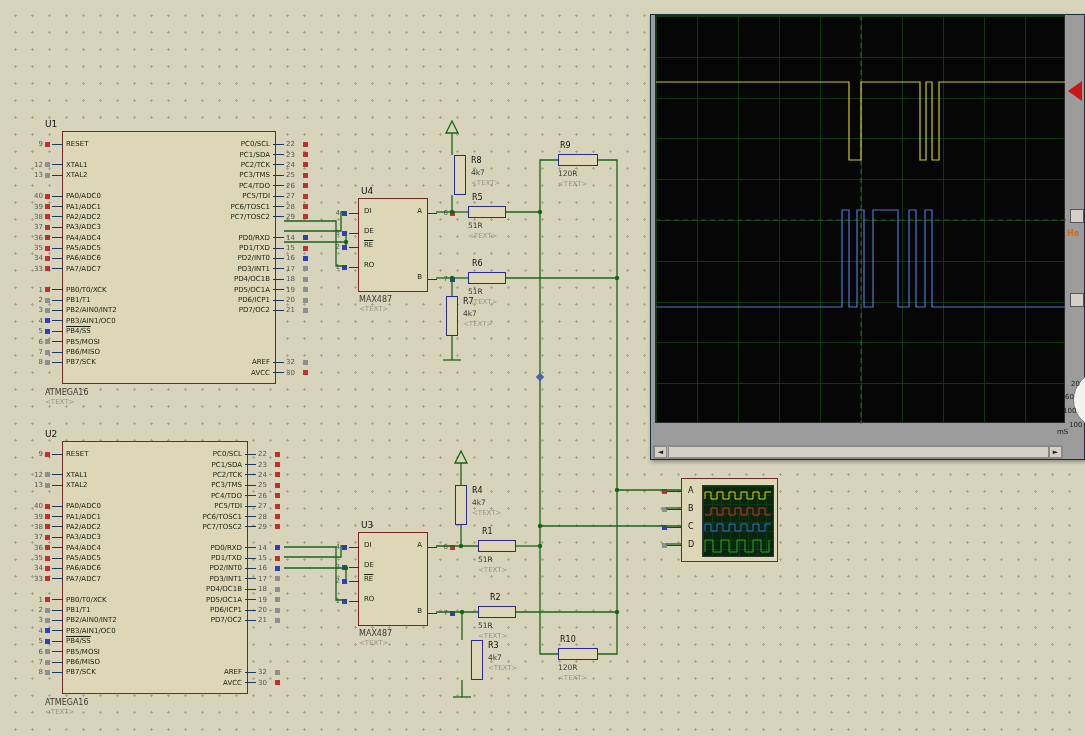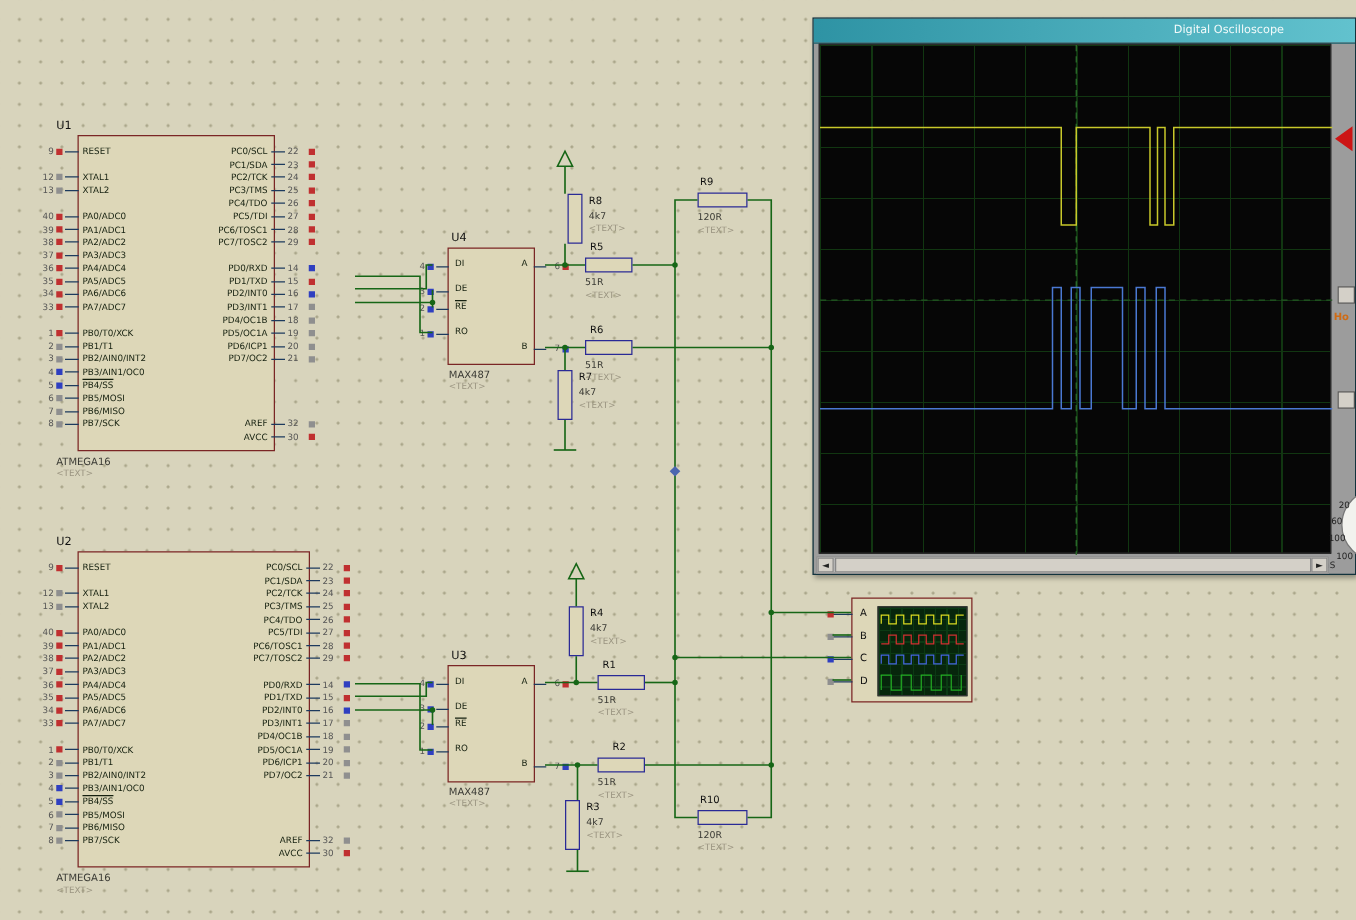--- a/index.html
+++ b/index.html
@@ -69,21 +69,21 @@
 .hscroll{position:absolute;left:2px;top:430px;width:410px;height:14px;background:#b4b4b4;border:1px solid #8a8a8a}
 .sarrow{position:absolute;top:0;width:13px;height:12px;background:#d4d0c8;border:1px solid #888;font-size:7px;line-height:11px;text-align:center;color:#222}
 .sarrow.left{left:0}.sarrow.right{right:0}
 .sthumb{position:absolute;left:14px;top:0;width:381px;height:12px;background:#d4d0c8;border:1px solid #888}
 </style>
 </head>
 <body>
 
 <div id="canvas">
 
-  <div class="chip" style="left:62px;top:108px;width:158px;height:253px">
+  <div class="chip" style="left:62px;top:131px;width:214px;height:253px">
     <div class="cref" style="left:-18px;top:-13px">U1</div>
     <div class="cpart" style="left:-18px;top:256px">ATMEGA16</div>
     <div class="ctext" style="left:-18px;top:266px">&lt;TEXT&gt;</div>
     <div class="pins pins-left">
 
         <div class="pin-row l" data-state="red">
           <span class="pnum">9</span>
           <span class="pstate"></span>
           <span class="pstub"></span>
           <span class="pname">RESET</span>
@@ -827,21 +827,21 @@
       </div>
   </div>
   <div class="res" style="left:455px;top:485px">
     <div class="rbody" style="width:12px;height:40px"></div>
     <div class="rlab" style="left:17px;top:0">
         <div class="rref">R4</div>
         <div class="rval">4k7</div>
         <div class="rtext">&lt;TEXT&gt;</div>
       </div>
   </div>
-  <div class="res" style="left:452px;top:640px">
+  <div class="res" style="left:471px;top:640px">
     <div class="rbody" style="width:12px;height:40px"></div>
     <div class="rlab" style="left:17px;top:0">
         <div class="rref">R3</div>
         <div class="rval">4k7</div>
         <div class="rtext">&lt;TEXT&gt;</div>
       </div>
   </div>
   <div class="res" style="left:468px;top:206px">
     <div class="rbody" style="width:38px;height:12px"></div>
     <div class="rrefabs" style="left:4px;top:-13px">R5</div>
@@ -964,23 +964,20 @@
         <circle cx="540" cy="546" r="2.2"></circle>
       <circle cx="540" cy="526" r="2.2"></circle>
         <circle cx="617" cy="278" r="2.2"></circle>
       <circle cx="617" cy="612" r="2.2"></circle>
         <circle cx="617" cy="490" r="2.2"></circle>
     </g>
   </svg>
   <div class="diamond" style="left:537px;top:374px"></div>
 
   <div class="scope-win">
-    <div class="titlebar">
-      <span class="title-text">Digital Oscilloscope</span>
-    </div>
     <div class="scope-body">
       <div class="scr">
         <svg width="410" height="408" viewBox="0 0 410 408">
           <line x1="205" y1="0" x2="205" y2="408" stroke="#2d702d" stroke-width="1" stroke-dasharray="5,4"></line>
           <line x1="0" y1="204" x2="410" y2="204" stroke="#235823" stroke-width="1" stroke-dasharray="5,4"></line>
           <polyline fill="none" stroke-width="1.2" points="0,66 193,66 193,144 205,144 205,66 264,66 264,144 270,144 270,66 276,66 276,144 283,144 283,66 410,66" stroke="#c8c82a"></polyline>
           <polyline fill="none" stroke-width="1.2" points="0,291 186,291 186,194 193,194 193,291 201,291 201,194 208,194 208,291 217,291 217,194 242,194 242,291 253,291 253,194 260,194 260,291 269,291 269,194 276,194 276,291 410,291" stroke="#4a78d2"></polyline>
         </svg>
       </div>
       <div class="side">

